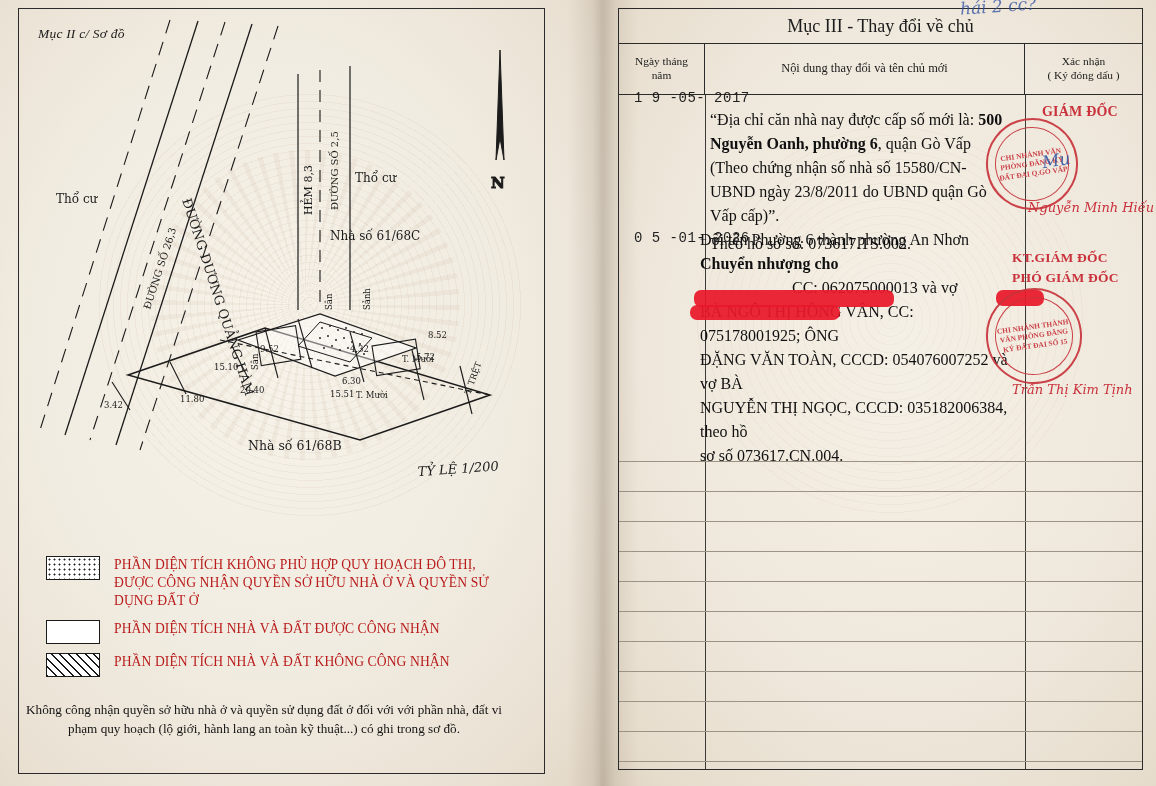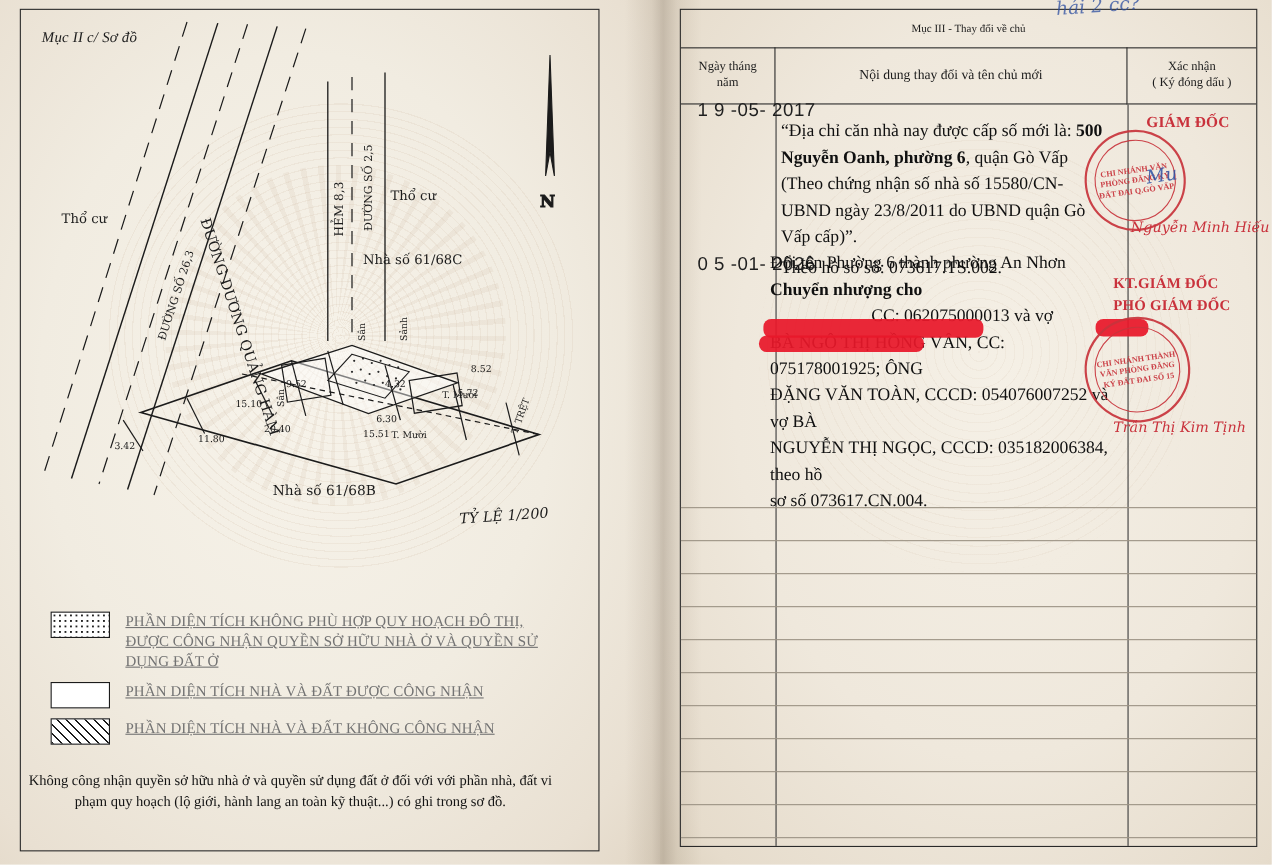--- a/index.html
+++ b/index.html
@@ -130,23 +130,22 @@
   .swatch.dotted {
     background-image: radial-gradient(#222 0.9px, rgba(255,255,255,0) 1.1px);
     background-size: 5px 5px;
   }
   .swatch.hatch {
     background-image: repeating-linear-gradient(45deg, #1b1b1b 0 1.4px, rgba(255,255,255,0) 1.4px 6px);
   }
   .legend-text {
     font-size: 13.6px;
     line-height: 1.34;
-    color: #737373;
+    color: #b91c1c;
     letter-spacing: .1px;
-    text-decoration: underline;
   }
   .legend-note {
     position: absolute;
     left: 24px; top: 700px;
     width: 480px;
     font-size: 13.2px;
     line-height: 1.45;
     color: #141414;
     text-align: center;
   }
@@ -171,21 +170,21 @@
     box-sizing: border-box;
   }
   .tbl-head {
     position: absolute;
     left: 0; top: 0; right: 0;
     height: 34px;
     border-bottom: 1.2px solid #2a2a2a;
     display: flex;
     align-items: center;
     justify-content: center;
-    font-size: 10px;
+    font-size: 18px;
     color: #1b1b1b;
   }
   .col-head {
     position: absolute;
     top: 34px;
     height: 52px;
     border-bottom: 1.2px solid #2a2a2a;
     display: flex;
     align-items: center;
     justify-content: center;
@@ -208,22 +207,22 @@
   #v2 { left: 406px; }
 
   .hline {
     position: absolute;
     left: 0; right: 0;
     height: 0;
     border-top: 1px solid #9c9384;
   }
   .date-stamp {
     position: absolute;
-    font-family: Liberation Sans, sans-serif;
-    font-size: 17px;
+    font-family: Liberation Mono, monospace;
+    font-size: 14px;
     color: #1f1f1f;
     letter-spacing: 0.5px;
     white-space: nowrap;
   }
   .entry {
     position: absolute;
     left: 96px;
     width: 300px;
     font-size: 16px;
     line-height: 1.5;

